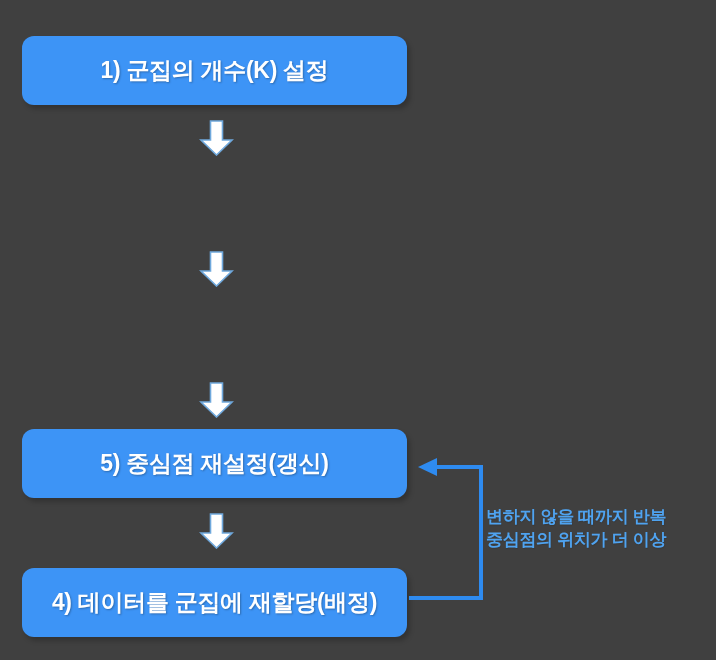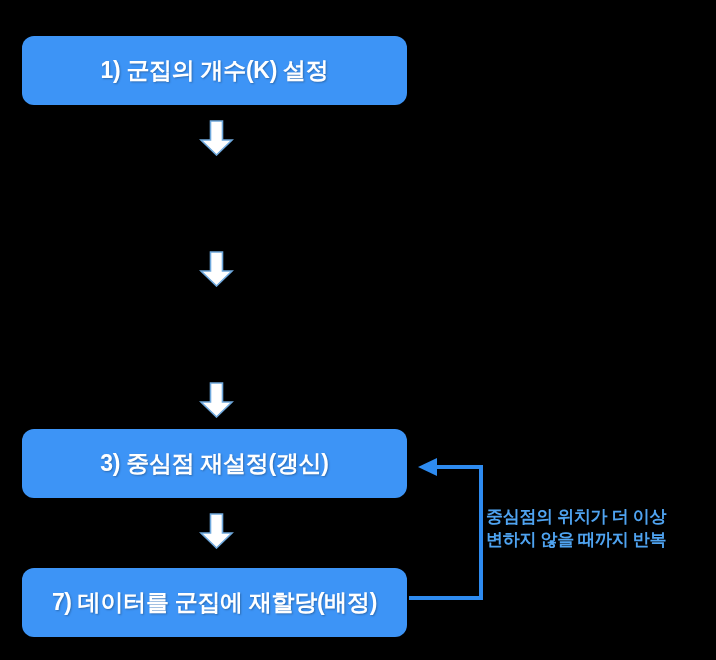--- a/index.html
+++ b/index.html
@@ -7,21 +7,21 @@
     padding: 0;
     background: #ffffff;
   }
   body {
     font-family: "Liberation Sans", "DejaVu Sans", sans-serif;
   }
   #canvas {
     position: relative;
     width: 716px;
     height: 660px;
-    background: #000000;
+    background: #404040;
     overflow: hidden;
   }
 
   
   .step-box {
     position: absolute;
     left: 22px;
     width: 385px;
     height: 69px;
     border-radius: 12px;
@@ -107,40 +107,40 @@
   </div>
 
 
   <div class="down-arrow arrow-3">
     <svg width="35" height="36" viewBox="0 0 35 36" xmlns="http://www.w3.org/2000/svg">
       <polygon points="11.5,1 23.5,1 23.5,20 33,20 17.5,35 2,20 11.5,20" fill="#ffffff" stroke="#6fa8dc" stroke-width="1.6" stroke-linejoin="miter"></polygon>
     </svg>
   </div>
 
   <div class="step-box box-4">
-    <span class="step-label">3) 중심점 재설정(갱신)</span>
+    <span class="step-label">5) 중심점 재설정(갱신)</span>
   </div>
 
   <div class="down-arrow arrow-4">
     <svg width="35" height="36" viewBox="0 0 35 36" xmlns="http://www.w3.org/2000/svg">
       <polygon points="11.5,1 23.5,1 23.5,20 33,20 17.5,35 2,20 11.5,20" fill="#ffffff" stroke="#6fa8dc" stroke-width="1.6" stroke-linejoin="miter"></polygon>
     </svg>
   </div>
 
   <div class="step-box box-5">
-    <span class="step-label">7) 데이터를 군집에 재할당(배정)</span>
+    <span class="step-label">4) 데이터를 군집에 재할당(배정)</span>
   </div>
 
   <div class="loop">
     <svg width="90" height="165" viewBox="0 0 90 165" xmlns="http://www.w3.org/2000/svg">
 
       <path d="M 2 148 L 74 148 L 74 17 L 28 17" fill="none" stroke="#2e8bf0" stroke-width="4" stroke-linejoin="miter"></path>
 
       <polygon points="11,17 30,8 30,26" fill="#2e8bf0"></polygon>
     </svg>
   </div>
 
   <div class="loop-note">
+    <span class="loop-note-line">변하지 않을 때까지 반복</span>
     <span class="loop-note-line">중심점의 위치가 더 이상</span>
-    <span class="loop-note-line">변하지 않을 때까지 반복</span>
   </div>
 
 </div>
 
 </body></html>

